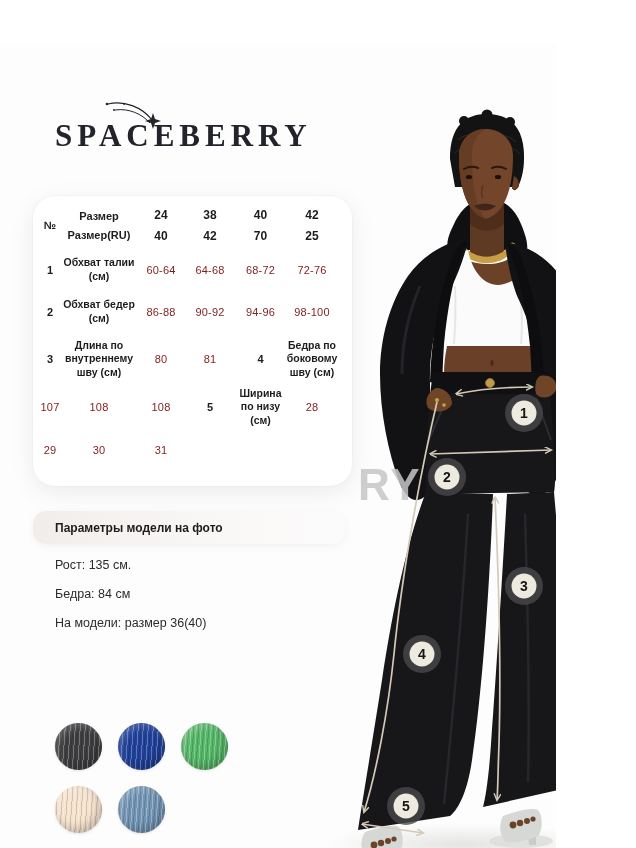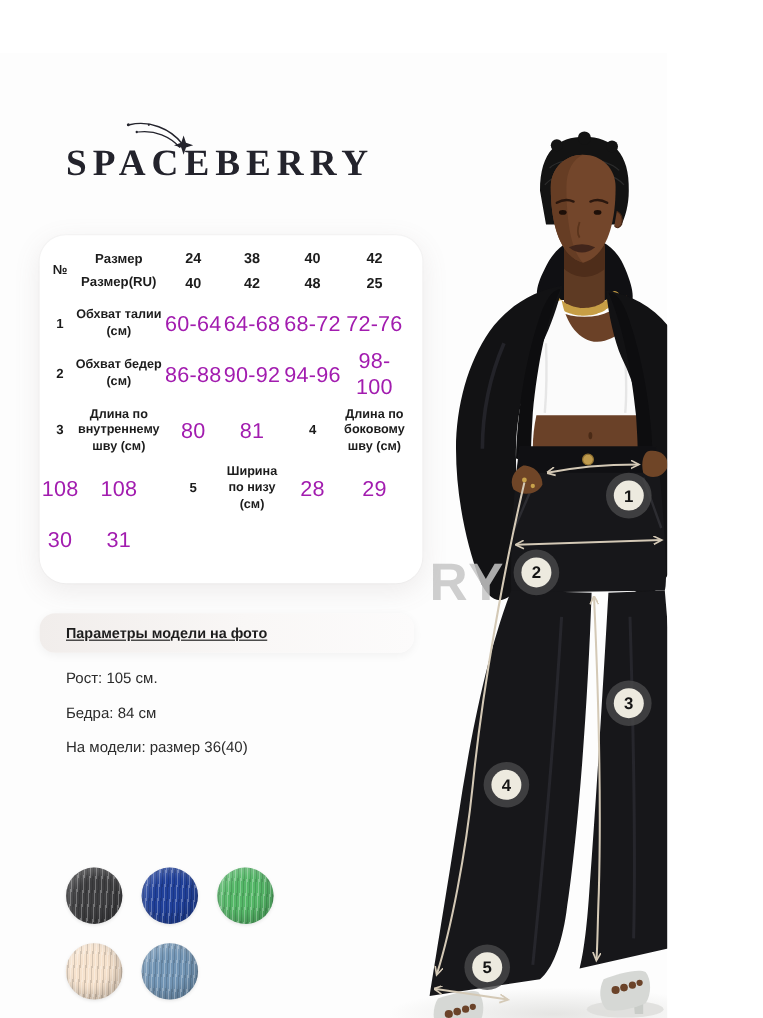--- a/index.html
+++ b/index.html
@@ -16,26 +16,26 @@
   .size-card{position:absolute;left:33px;top:152px;width:319px;height:290px;background:#ffffff;
              border-radius:22px;box-shadow:0 6px 22px rgba(120,110,105,.12),0 0 0 1px rgba(0,0,0,.02);}
   .tgrid{display:grid;grid-template-columns:22px 76px 48px 50px 51px 52px;
          grid-template-rows:50px 40px 44px 50px 46px 40px;padding:4px 10px 0 6px;}
   .cell{display:flex;align-items:center;justify-content:center;text-align:center;}
   .cell.stack{flex-direction:column;gap:7px;}
   .num{font-size:11px;font-weight:bold;color:#1c1c1c;}
   .hlabel{font-size:11px;font-weight:bold;color:#1c1c1c;}
   .hval{font-size:12px;font-weight:bold;color:#1c1c1c;}
   .rlabel{font-size:10.5px;font-weight:bold;line-height:1.3;color:#1c1c1c;}
-  .rval{font-size:18px;color:#a21caf;letter-spacing:.2px;}
+  .rval{font-size:11px;color:#7f1d1d;letter-spacing:.2px;}
 
   
   .params-bar{position:absolute;left:33px;top:467px;width:312px;height:33px;border-radius:13px;
               background:linear-gradient(90deg,#f1edeb 0%,#f9f7f6 55%,#fcfbfb 100%);
-              box-shadow:0 2px 8px rgba(0,0,0,.05);display:flex;align-items:center;text-decoration:underline;}
+              box-shadow:0 2px 8px rgba(0,0,0,.05);display:flex;align-items:center;}
   .params-bar span{margin-left:22px;font-size:12px;font-weight:bold;color:#1d1d1d;}
   .params-lines{position:absolute;left:55px;top:507px;width:280px;}
   .params-lines div{height:29px;line-height:29px;font-size:12.5px;color:#2b2b2b;}
 
   
   .colors-title{position:absolute;left:55px;top:644px;font-size:15.5px;font-weight:600;
                 letter-spacing:.3px;color:#262626;}
   .swatch-rows{position:absolute;left:55px;top:679px;}
   .swatch-row{display:flex;gap:16px;margin-bottom:16px;}
   .swatch{position:relative;width:47px;height:47px;border-radius:50%;
@@ -76,21 +76,21 @@
       <div class="cell stack">
         <div class="hval">24</div>
         <div class="hval">40</div>
       </div>
       <div class="cell stack">
         <div class="hval">38</div>
         <div class="hval">42</div>
       </div>
       <div class="cell stack">
         <div class="hval">40</div>
-        <div class="hval">48</div>
+        <div class="hval">70</div>
       </div>
       <div class="cell stack">
         <div class="hval">42</div>
         <div class="hval">25</div>
       </div>
 
       <div class="cell num">1</div>
       <div class="cell rlabel">Обхват талии (см)</div>
       <div class="cell rval">60-64</div>
       <div class="cell rval">64-68</div>
@@ -103,38 +103,39 @@
       <div class="cell rval">90-92</div>
       <div class="cell rval">94-96</div>
       <div class="cell rval">98-100</div>
 
       <div class="cell num">3</div>
       <div class="cell rlabel">Длина по внутреннему шву (см)</div>
       <div class="cell rval">80</div>
       <div class="cell rval">81</div>
 
       <div class="cell num">4</div>
-      <div class="cell rlabel">Длина по боковому шву (см)</div>
+      <div class="cell rlabel">Бедра по боковому шву (см)</div>
+      <div class="cell rval">107</div>
       <div class="cell rval">108</div>
       <div class="cell rval">108</div>
 
       <div class="cell num">5</div>
       <div class="cell rlabel">Ширина по низу (см)</div>
       <div class="cell rval">28</div>
       <div class="cell rval">29</div>
       <div class="cell rval">30</div>
       <div class="cell rval">31</div>
     </div>
   </div>
 
   <div class="params-bar">
     <span>Параметры модели на фото</span>
   </div>
   <div class="params-lines">
-    <div>Рост: 105 см.</div>
+    <div>Рост: 135 см.</div>
     <div>Бедра: 84 см</div>
     <div>На модели: размер 36(40)</div>
   </div>
 
   <div class="swatch-rows">
     <div class="swatch-row">
       <div class="swatch" style="background: rgb(62, 62, 64);"></div>
       <div class="swatch" style="background: rgb(32, 64, 154);"></div>
       <div class="swatch" style="background: rgb(85, 183, 104);"></div>
     </div>

